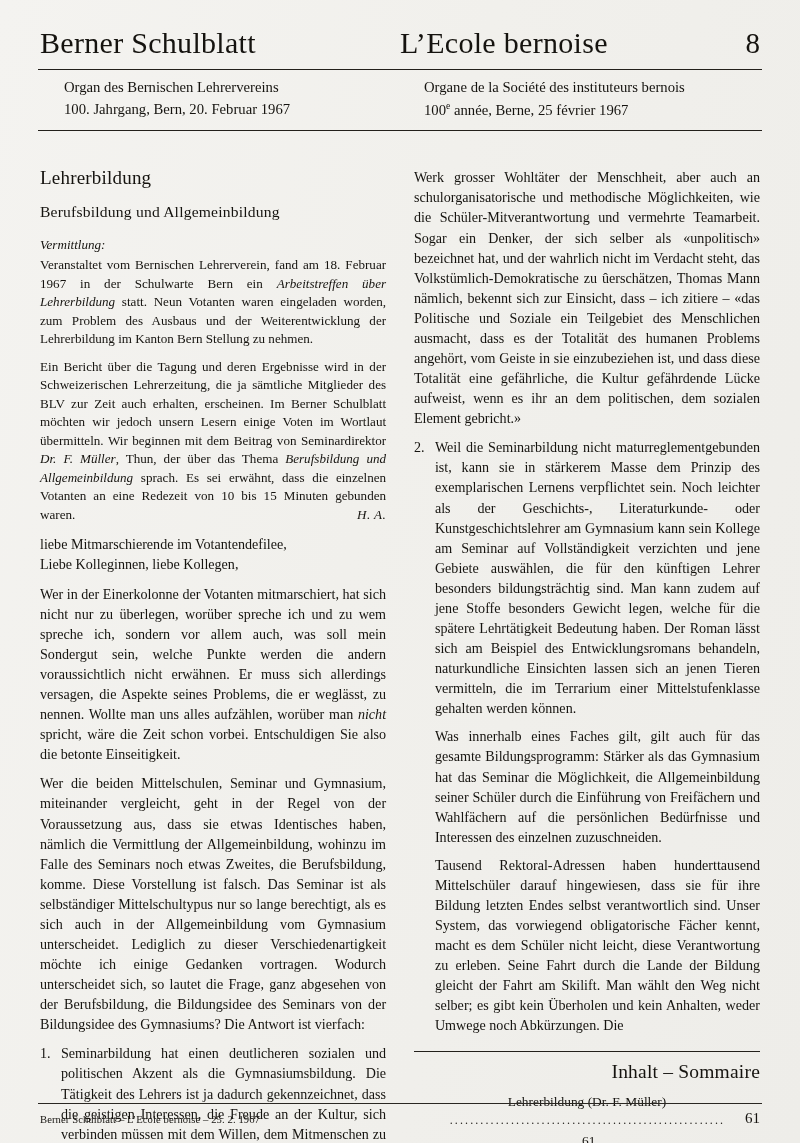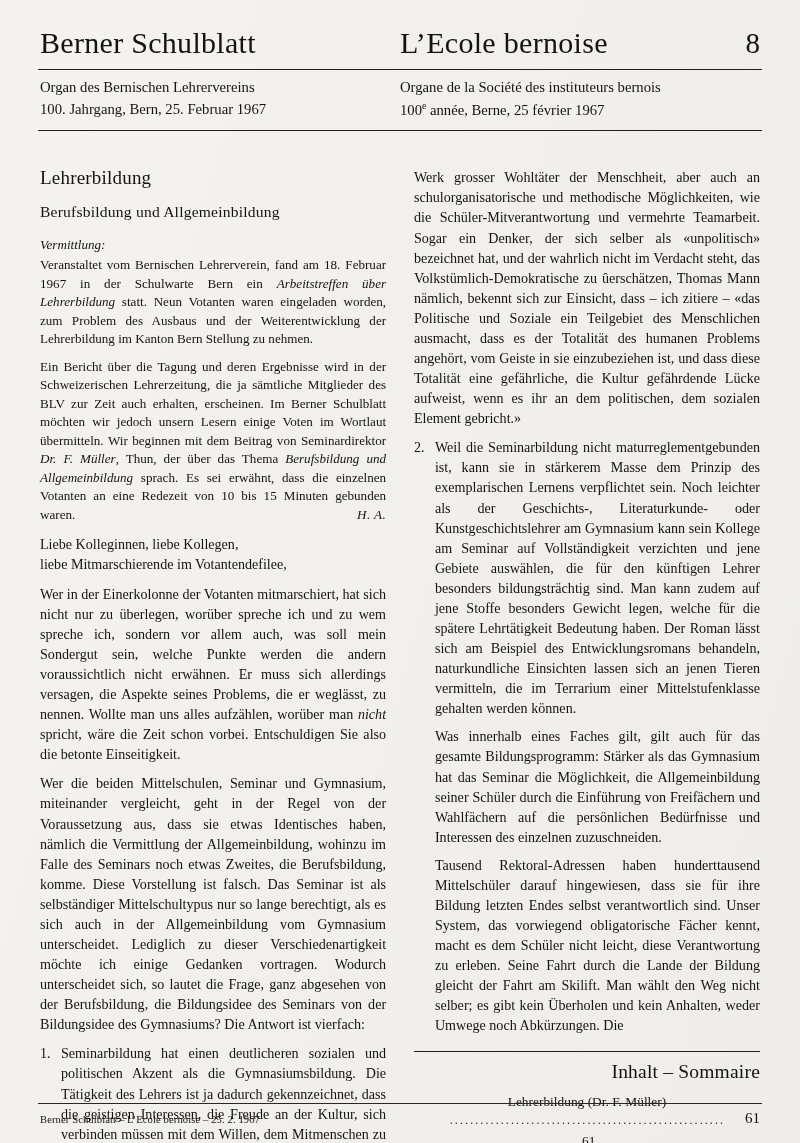--- a/index.html
+++ b/index.html
@@ -52,21 +52,21 @@
   }
   .rule.thin {
     border-top-width: 1.2px;
   }
   .subhead {
     display: flex;
     padding: 7px 4px 0 4px;
     font-size: 14.7px;
     line-height: 1.48;
   }
-  .subhead-de { width: 360px; }
+  .subhead-de { width: 360px; margin-left: 24px; }
   .subhead-fr { flex: 1; }
   .sup { font-size: 9.5px; vertical-align: super; }
 
   
   .columns {
     display: flex;
     margin-top: 36px;
     padding: 0 4px;
   }
   .col-left { width: 348px; }
@@ -220,21 +220,21 @@
   <div class="masthead-titles">
     <div class="mast-de">Berner Schulblatt</div>
     <div class="mast-fr">L’Ecole bernoise</div>
     <div class="mast-issue">8</div>
   </div>
   <hr class="rule">
 
   <div class="subhead">
     <div class="subhead-de">
       <div>Organ des Bernischen Lehrervereins</div>
-      <div>100. Jahrgang, Bern, 25. Februar 1967</div>
+      <div>100. Jahrgang, Bern, 20. Februar 1967</div>
     </div>
     <div class="subhead-fr">
       <div>Organe de la Société des instituteurs bernois</div>
       <div><span>100</span><span class="sup">e</span><span> année, Berne, 25 février 1967</span></div>
     </div>
   </div>
   <hr class="rule thin">
 
   <div class="columns">
 
@@ -243,22 +243,22 @@
       <h2 class="section-title">Lehrerbildung</h2>
       <h3 class="section-sub">Berufsbildung und Allgemeinbildung</h3>
 
       <div class="note-label">Vermittlung:</div>
 
       <p class="note"><span>Veranstaltet vom Bernischen Lehrerverein, fand am 18. Februar 1967 in der Schulwarte Bern ein </span><i>Arbeitstreffen über Lehrerbildung</i><span> statt. Neun Votanten waren eingeladen worden, zum Problem des Ausbaus und der Weiterentwicklung der Lehrerbildung im Kanton Bern Stellung zu nehmen.</span></p>
 
       <p class="note"><span>Ein Bericht über die Tagung und deren Ergebnisse wird in der Schweizerischen Lehrerzeitung, die ja sämtliche Mitglieder des BLV zur Zeit auch erhalten, erscheinen. Im Berner Schulblatt möchten wir jedoch unsern Lesern einige Voten im Wortlaut übermitteln. Wir beginnen mit dem Beitrag von Seminardirektor </span><i>Dr. F. Müller</i><span>, Thun, der über das Thema </span><i>Berufsbildung und Allgemeinbildung</i><span> sprach. Es sei erwähnt, dass die einzelnen Votanten an eine Redezeit von 10 bis 15 Minuten gebunden waren.</span><span class="sig">H. A.</span></p>
 
       <div class="salute">
+        <div>liebe Mitmarschierende im Votantendefilee,</div>
         <div>Liebe Kolleginnen, liebe Kollegen,</div>
-        <div>liebe Mitmarschierende im Votantendefilee,</div>
       </div>
 
       <p class="body"><span>Wer in der Einerkolonne der Votanten mitmarschiert, hat sich nicht nur zu überlegen, worüber spreche ich und zu wem spreche ich, sondern vor allem auch, was soll mein Sondergut sein, welche Punkte werden die andern voraussichtlich nicht erwähnen. Er muss sich allerdings versagen, die Aspekte seines Problems, die er weglässt, zu nennen. Wollte man uns alles aufzählen, worüber man </span><i>nicht</i><span> spricht, wäre die Zeit schon vorbei. Entschuldigen Sie also die betonte Einseitigkeit.</span></p>
 
       <p class="body">Wer die beiden Mittelschulen, Seminar und Gymnasium, miteinander vergleicht, geht in der Regel von der Voraussetzung aus, dass sie etwas Identisches haben, nämlich die Vermittlung der Allgemeinbildung, wohinzu im Falle des Seminars noch etwas Zweites, die Berufsbildung, komme. Diese Vorstellung ist falsch. Das Seminar ist als selbständiger Mittelschultypus nur so lange berechtigt, als es sich auch in der Allgemeinbildung vom Gymnasium unterscheidet. Lediglich zu dieser Verschiedenartigkeit möchte ich einige Gedanken vortragen. Wodurch unterscheidet sich, so lautet die Frage, ganz abgesehen von der Berufsbildung, die Bildungsidee des Seminars von der Bildungsidee des Gymnasiums? Die Antwort ist vierfach:</p>
 
       <ol class="numlist">
         <li>
           <span class="num">1.</span>
           <p>Seminarbildung hat einen deutlicheren sozialen und politischen Akzent als die Gymnasiumsbildung. Die Tätigkeit des Lehrers ist ja dadurch gekennzeichnet, dass die geistigen Interessen, die Freude an der Kultur, sich verbinden müssen mit dem Willen, dem Mitmenschen zu helfen, mit dem Bedürfnis, mit dem eigenen Wissen fremdes Wissen zu entzünden.</p>

